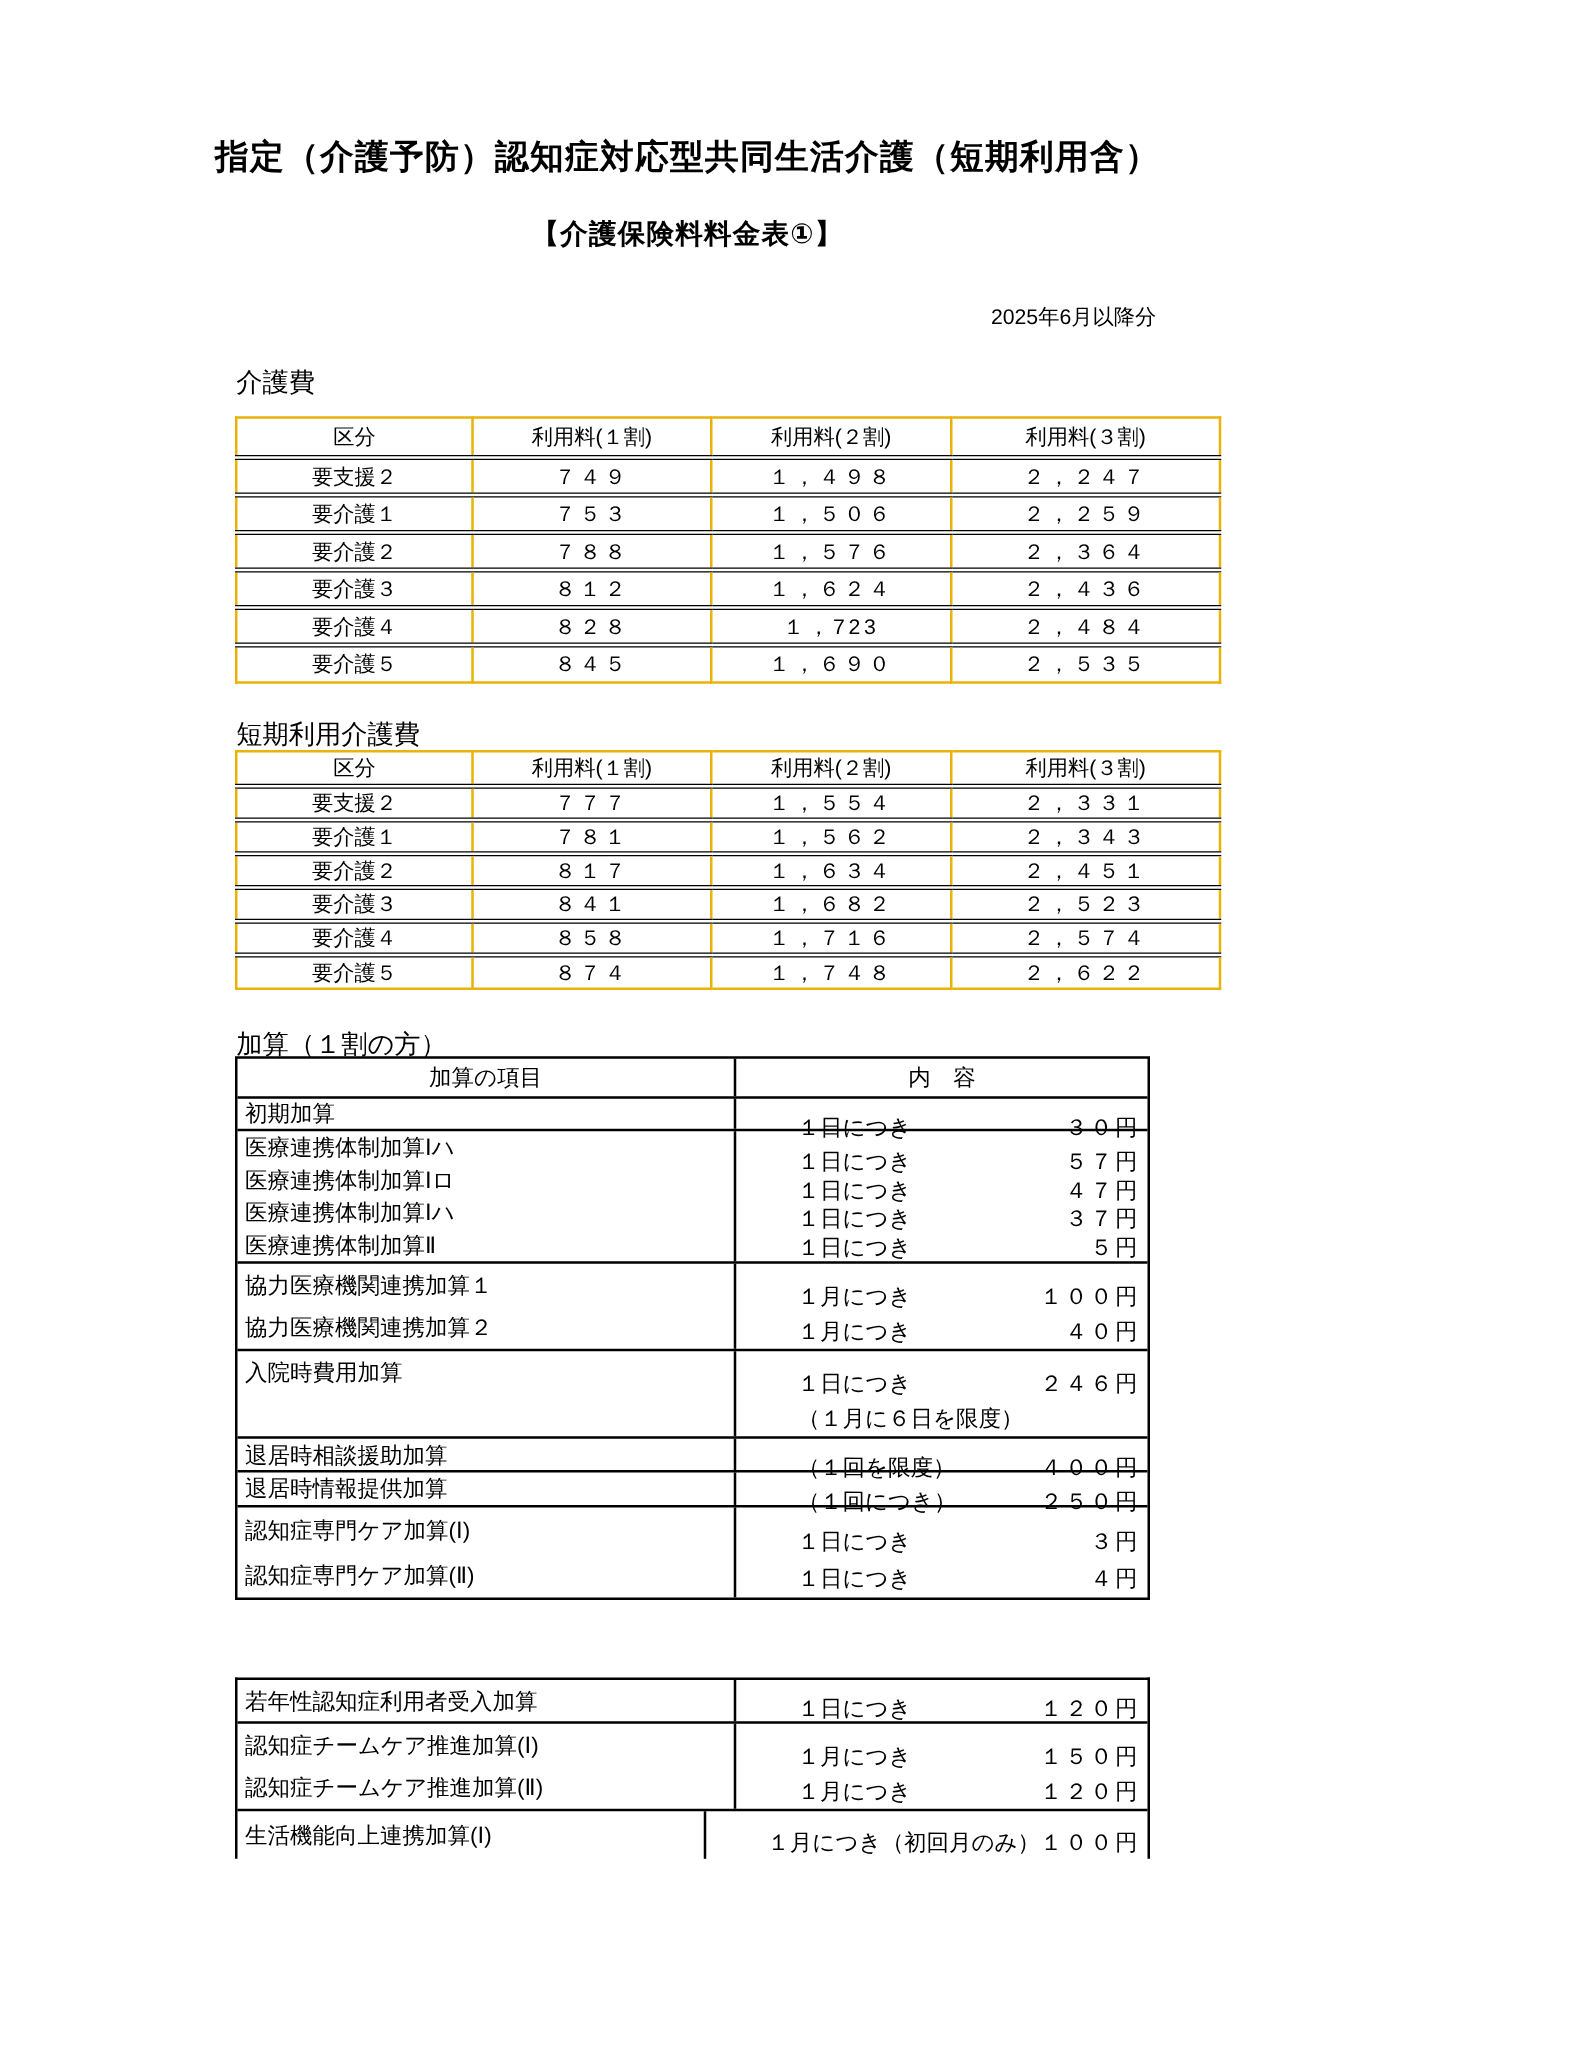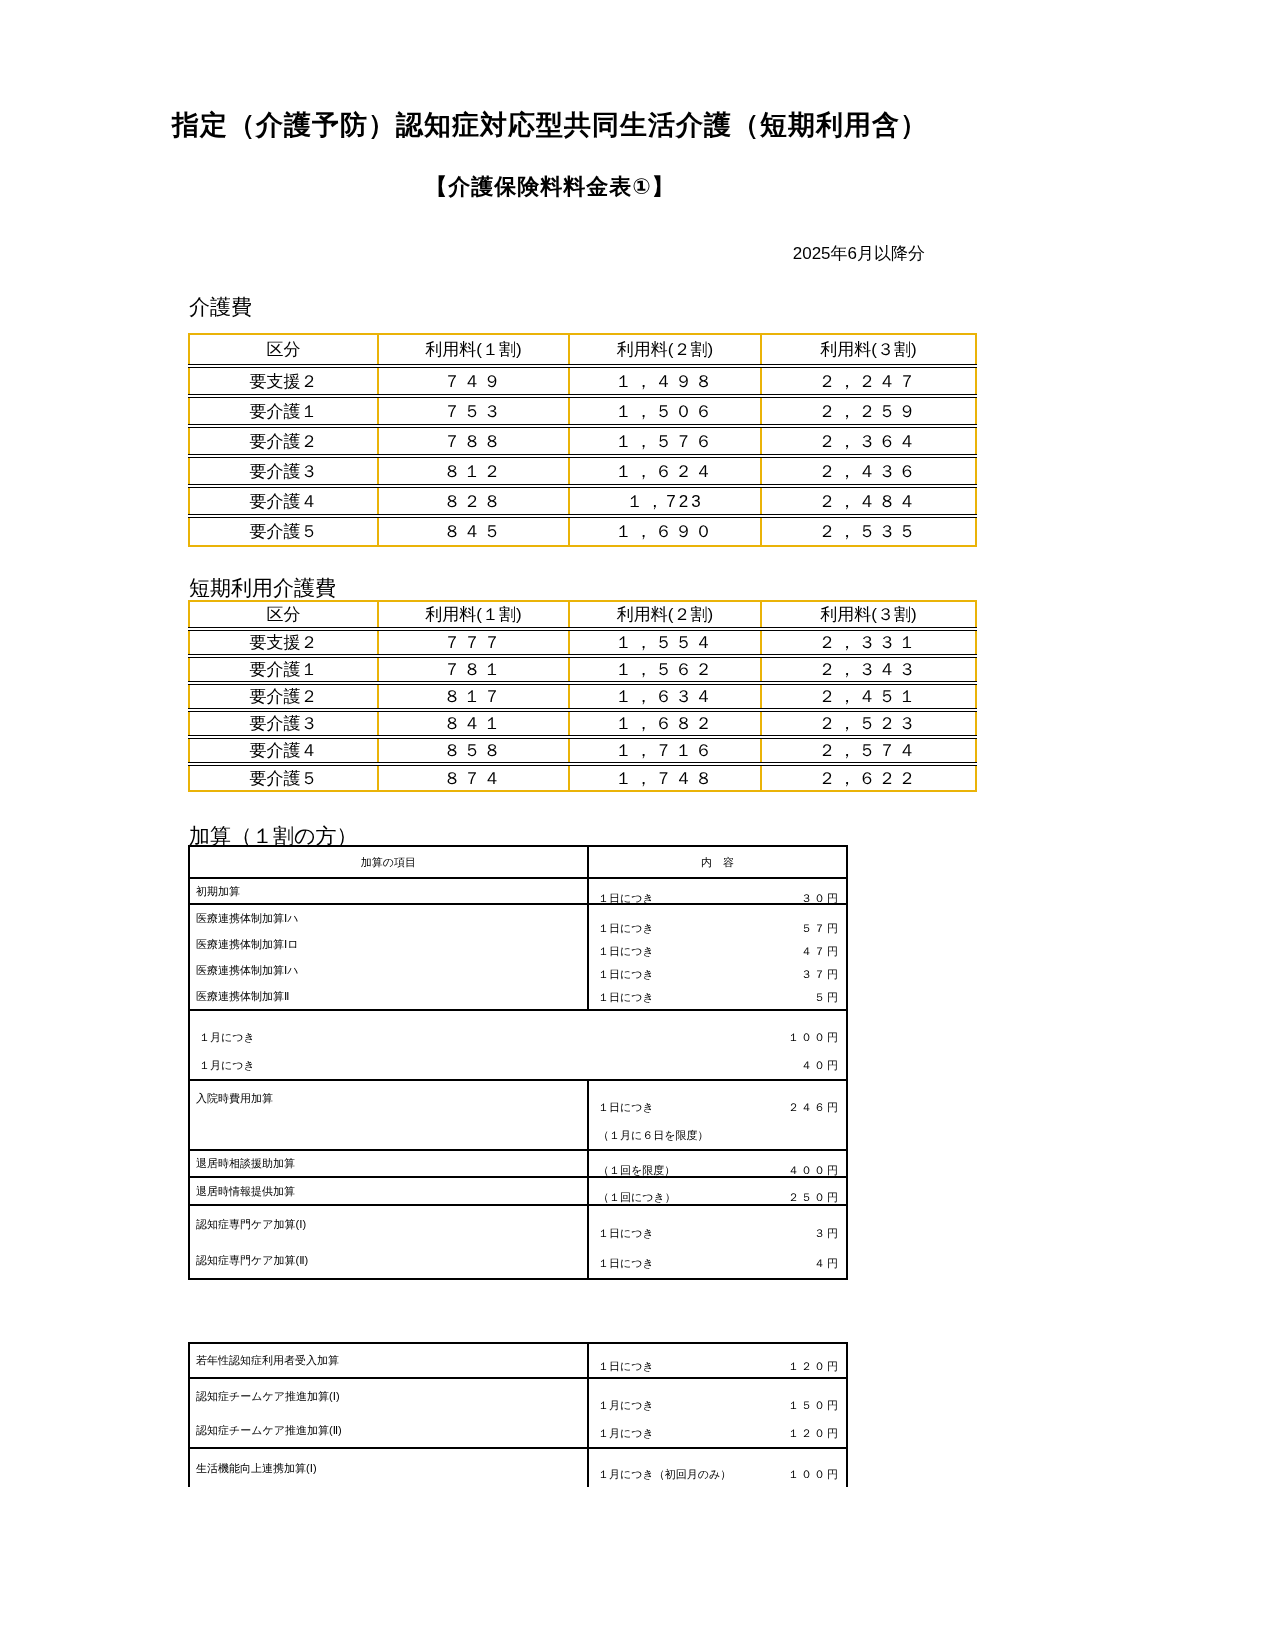--- a/index.html
+++ b/index.html
@@ -34,31 +34,31 @@
     font-size:17px; font-weight:normal; padding:0; overflow:hidden;
   }
   .feetable tbody tr:first-child td,
   .feetable tbody tr + tr td { border-top:4px double #000; }
   .feetable td.num { letter-spacing:3px; }
   .t1 { top:333px; } .t1 thead tr { height:32px; } .t1 tbody tr { height:30px; }
   .t2 { top:600px; } .t2 thead tr { height:28px; } .t2 tbody tr { height:27px; }
 
   
   .addtable {
-    position:absolute; left:188px; width:660px; box-sizing:border-box;
-    border:2px solid #000; font-size:11px;
+    position:absolute; left:188px; width:732px; box-sizing:border-box;
+    border:2px solid #000; font-size:18px;
   }
   .addtable.t4 { border-bottom:none; }
   .addhead { display:flex; height:30px; }
   .addhead .ah1 {
     width:399px; box-sizing:border-box; border-right:2px solid #000;
     display:flex; align-items:center; justify-content:center;
   }
   .addhead .ah2 { flex:1; display:flex; align-items:center; justify-content:center; }
-  .group { display:flex; border-top:2px solid #000; }
+  .group { display:flex; border-top:2px solid #000;gap:40px; }
   .t4 .group:first-child { border-top:none; }
   .gc1 {
     width:399px; box-sizing:border-box; border-right:2px solid #000;
     display:flex; flex-direction:column; justify-content:space-around;
     padding-left:6px;
   }
   .gc2 {
     flex:1; display:flex; flex-direction:column; justify-content:space-around;
     padding:12px 6px 0 9px; box-sizing:border-box;
   }
@@ -231,20 +231,24 @@
           <span class="amount">３７円</span>
         </div>
         <div class="line">
           <span class="detail">１日につき</span>
           <span class="amount">５円</span>
         </div>
       </div>
     </div>
 
     <div class="group" style="height:68px">
+      <div class="gc1">
+        <div class="iline">協力医療機関連携加算１</div>
+        <div class="iline">協力医療機関連携加算２</div>
+      </div>
       <div class="gc2">
         <div class="line">
           <span class="detail">１月につき</span>
           <span class="amount">１００円</span>
         </div>
         <div class="line">
           <span class="detail">１月につき</span>
           <span class="amount">４０円</span>
         </div>
       </div>

